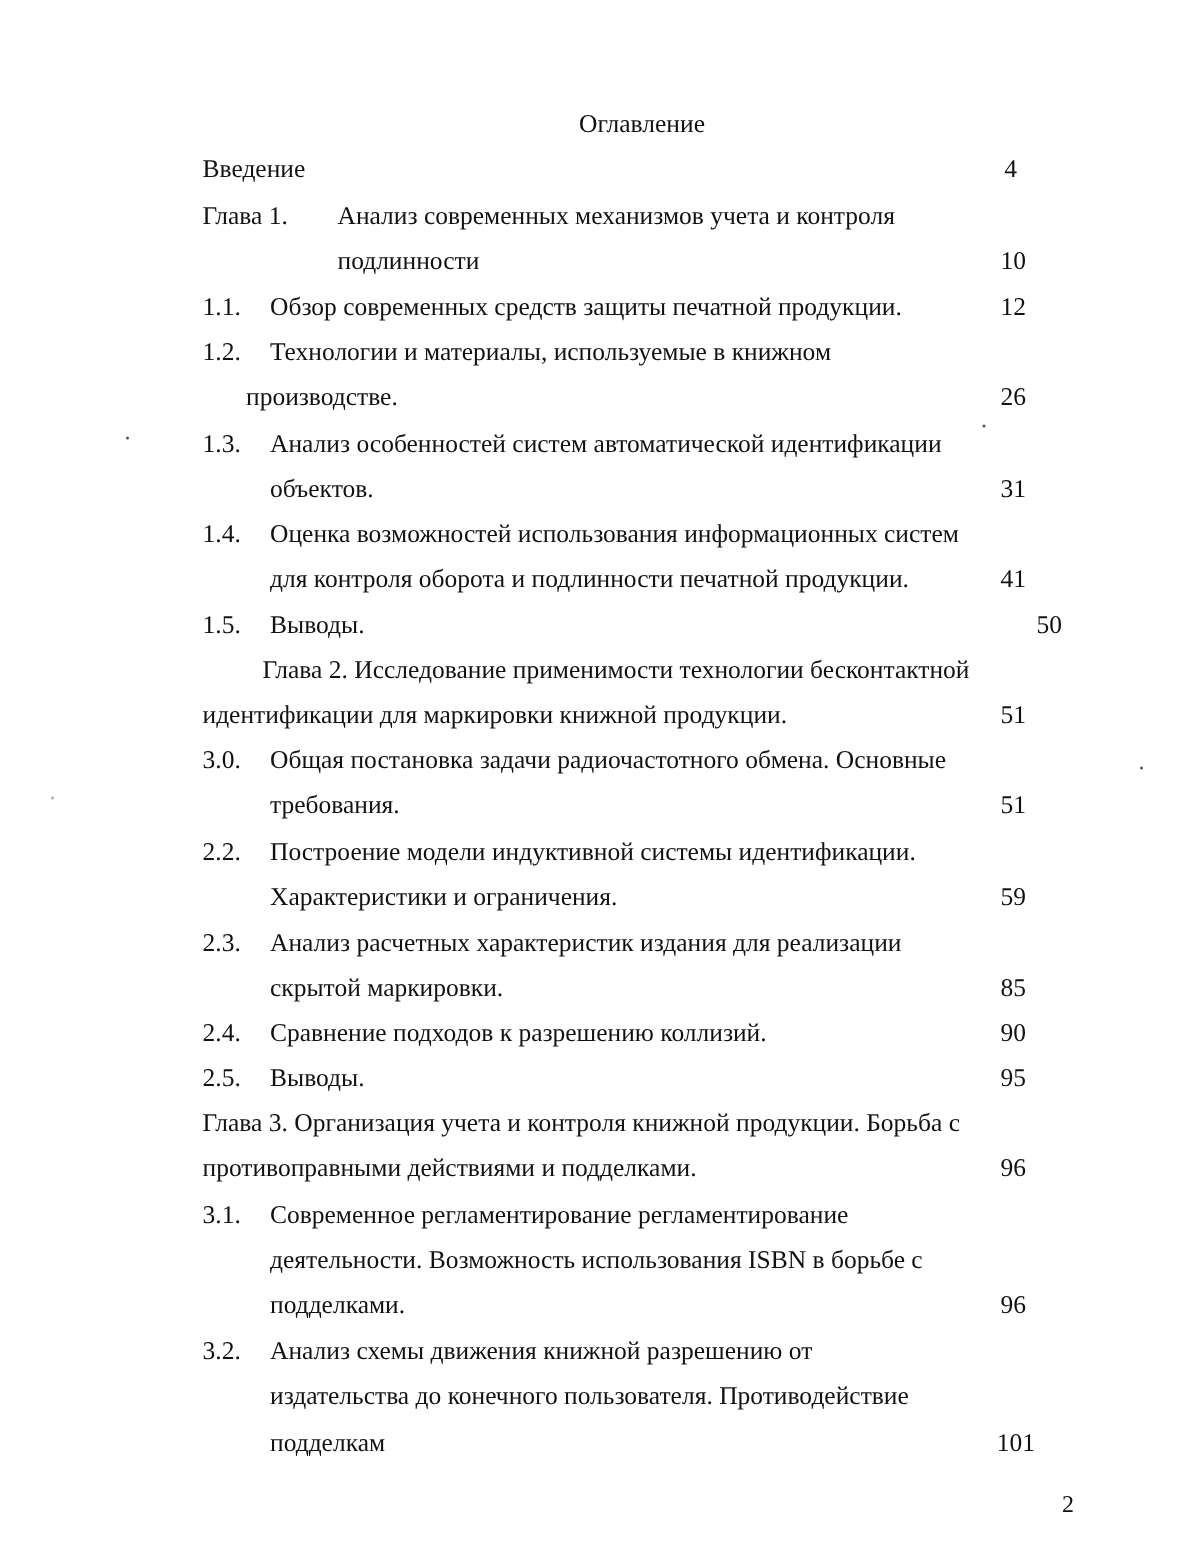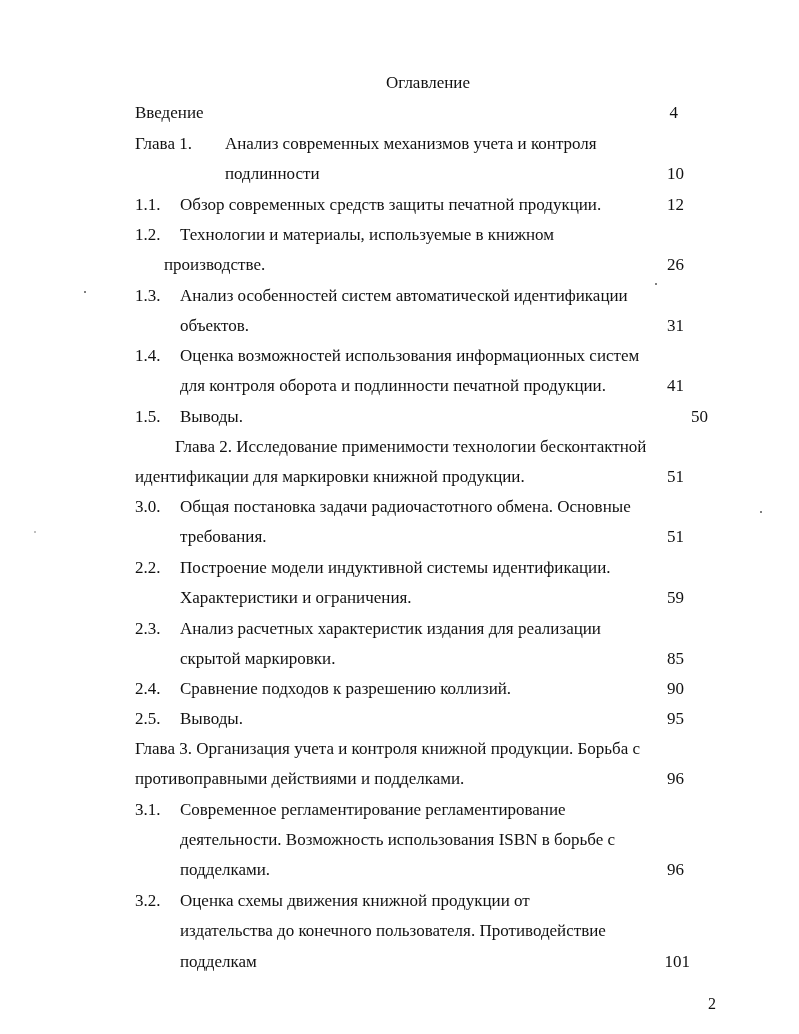--- a/index.html
+++ b/index.html
@@ -163,21 +163,21 @@
   <div>
     <div class="num" style="left:135px;top:798px;">3.1.</div>
     <div class="line" style="left:180px;top:798px;">Современное регламентирование регламентирование</div>
     <div class="line" style="left:180px;top:828px;">деятельности. Возможность использования ISBN в борьбе с</div>
     <div class="line" style="left:180px;top:858px;">подделками.</div>
     <div class="pg" style="left:624px;top:858px;">96</div>
   </div>
 
   <div>
     <div class="num" style="left:135px;top:889px;">3.2.</div>
-    <div class="line" style="left:180px;top:889px;">Оценка схемы движения книжной продукции от</div>
+    <div class="line" style="left:180px;top:889px;">Анализ схемы движения книжной разрешению от</div>
     <div class="line" style="left:180px;top:919px;text-align:center;">издательства до конечного пользователя. Противодействие</div>
     <div class="line" style="left:180px;top:950px;">подделкам</div>
     <div class="pg" style="left:630px;top:950px;">101</div>
   </div>
 
   <div class="page-number">2</div>
 
   <div class="speck" style="left:84px;top:291px;"></div>
   <div class="speck" style="left:655px;top:283px;"></div>
   <div class="speck" style="left:760px;top:511px;"></div>

